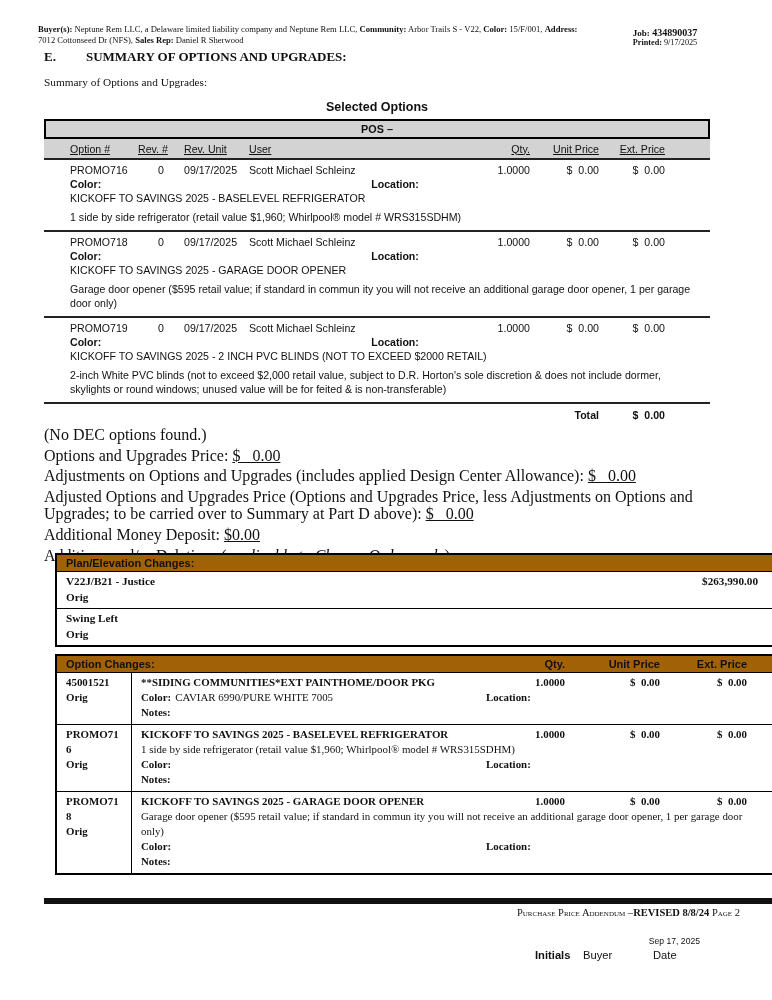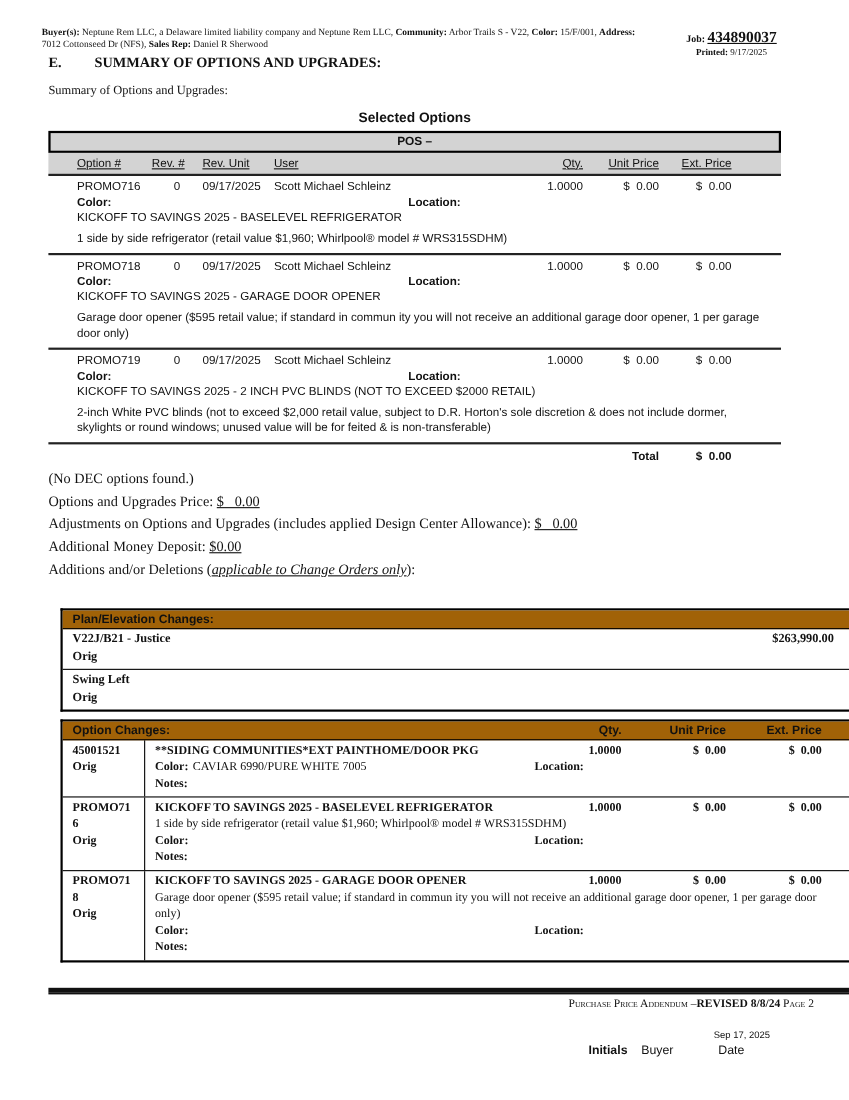--- a/index.html
+++ b/index.html
@@ -10,21 +10,21 @@
     font-family:"Liberation Serif", serif; overflow:hidden;
   }
   .b { font-weight:bold; }
   .pre { white-space:pre; }
 
   
   .doc-header { position:absolute; top:24px; left:38px; width:556px;
     font-size:8.6px; line-height:11px; }
   .job-block { position:absolute; top:27px; left:600px; width:130px; text-align:center; }
   .job-line { font-size:9px; font-weight:bold; }
-  .job-line .job-num { font-size:14px;text-decoration:underline; }
+  .job-line .job-num { font-size:10px; }
   .printed-line { font-size:8.2px; margin-top:0px; }
 
   
   .section-heading { position:absolute; top:49px; left:44px; font-size:13px; font-weight:bold; display:flex; gap:30px; }
   .subtitle { position:absolute; top:76px; left:44px; font-size:11.3px; }
 
   
   .selected-title { position:absolute; top:100px; left:44px; width:666px;
     text-align:center; font-size:12.5px; font-weight:bold;
     font-family:"Liberation Sans", sans-serif; }
@@ -42,21 +42,21 @@
   .pos-row { border-bottom:2px solid #222; padding-top:3px; padding-bottom:6px; }
   .pos-line1 { align-items:baseline; line-height:14px; }
   .pos-colorline { padding-left:26px; line-height:14px; display:flex; }
   .pos-colorline .loc { margin-left:270px; }
   .pos-title { padding-left:26px; line-height:14px; }
   .pos-desc { padding-left:26px; padding-right:8px; line-height:14px; margin-top:5px; }
   .pos-total { padding-top:4px; padding-bottom:4px; font-weight:bold; line-height:15px; }
 
   
   .mid-text { position:absolute; top:426px; left:44px; width:688px;
-    font-size:13px; line-height:17.2px; }
+    font-size:16px; line-height:17.2px; }
   .mid-text .row { margin-bottom:3.5px; }
   .uval { text-decoration:underline; white-space:pre; }
   .ital-u { font-style:italic; text-decoration:underline; }
 
   
   .plan-table { position:absolute; top:553px; left:55px; width:717px;
     border:2px solid #000; border-right:none; font-size:11.2px; }
   .gray-bar { background:#a16207; border-bottom:1.5px solid #000;
     font-family:"Liberation Sans", sans-serif; font-weight:bold;
     font-size:11px; padding:2px 0 2px 9px; display:flex; }
@@ -215,20 +215,24 @@
     <div class="row">(No DEC options found.)</div>
     <div class="row">
       <span>Options and Upgrades Price:</span>
       <span class="uval">$   0.00</span>
     </div>
     <div class="row">
       <span>Adjustments on Options and Upgrades (includes applied Design Center Allowance):</span>
       <span class="uval">$   0.00</span>
     </div>
     <div class="row">
+      <span>Adjusted Options and Upgrades Price (Options and Upgrades Price, less Adjustments on Options and Upgrades; to be carried over to Summary at Part D above):</span>
+      <span class="uval">$   0.00</span>
+    </div>
+    <div class="row">
       <span>Additional Money Deposit:</span>
       <span class="uval">$0.00</span>
     </div>
     <div class="row">
       <span>Additions and/or Deletions (</span><span class="ital-u">applicable to Change Orders only</span><span>):</span>
     </div>
   </div>
 
   <div class="plan-table">
     <div class="gray-bar">Plan/Elevation Changes:</div>

